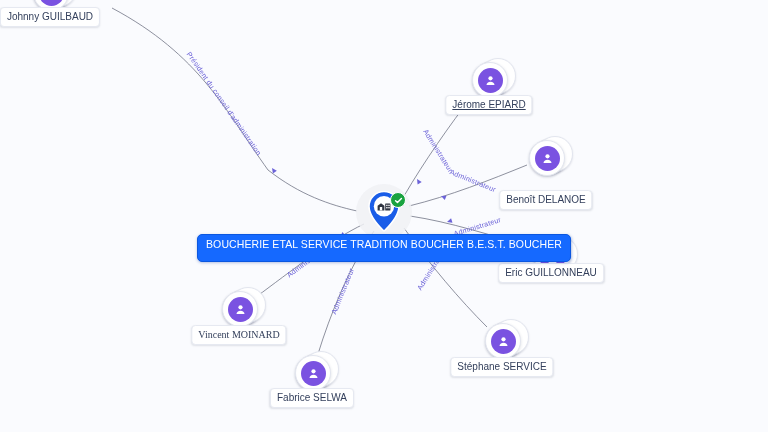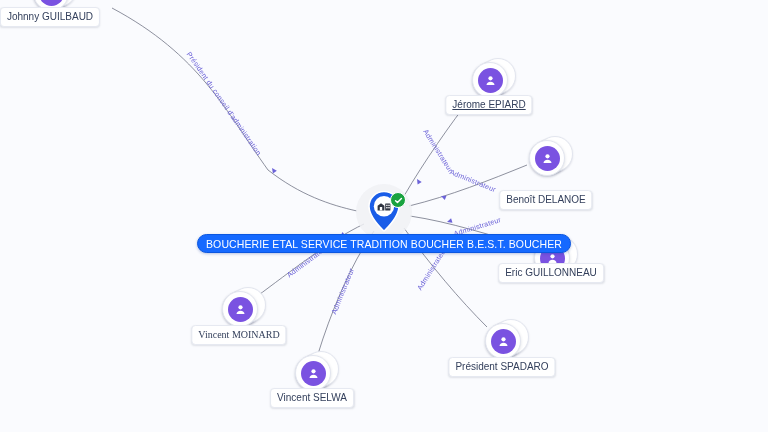--- a/index.html
+++ b/index.html
@@ -132,22 +132,22 @@
     justify-content: center;
   }
   .company-label {
     position: absolute;
     transform: translateX(-50%);
     white-space: nowrap;
     background: #1569ff;
     color: #ffffff;
     font-size: 10.5px;
     line-height: 14px;
-    padding: 2px 8px 1px 8px;
-    border-radius: 10px;
+    padding: 2px 8px 10px 8px;
+    border-radius: 5px;
     border: 1px solid #0b57e0;
     box-shadow: 0 1px 3px rgba(20,60,160,0.3);
     letter-spacing: 0.1px;
   }
 </style>
 </head>
 <body>
 
 <div id="graph-canvas">
 
@@ -247,35 +247,35 @@
         <div class="stack-card c3"></div>
         <div class="avatar-disc">
           <div class="avatar-inner">
             <svg width="13" height="13" viewBox="0 0 24 24" aria-hidden="true">
               <circle cx="12" cy="8" r="3.9" fill="#ffffff"></circle>
               <path d="M4.6 20.5c0-4.1 3.3-6.4 7.4-6.4s7.4 2.3 7.4 6.4z" fill="#ffffff"></path>
             </svg>
           </div>
         </div>
       </div>
-      <div class="node-label" style="left: 502px; top: 357px;">Président SPADARO</div>
+      <div class="node-label" style="left: 502px; top: 357px;">Stéphane SERVICE</div>
       <div class="person-node" style="left: 312px; top: 372px;">
         <div class="stack-card c1"></div>
         <div class="stack-card c2"></div>
         <div class="stack-card c3"></div>
         <div class="avatar-disc">
           <div class="avatar-inner">
             <svg width="13" height="13" viewBox="0 0 24 24" aria-hidden="true">
               <circle cx="12" cy="8" r="3.9" fill="#ffffff"></circle>
               <path d="M4.6 20.5c0-4.1 3.3-6.4 7.4-6.4s7.4 2.3 7.4 6.4z" fill="#ffffff"></path>
             </svg>
           </div>
         </div>
       </div>
-      <div class="node-label" style="left: 312px; top: 388px;">Vincent SELWA</div>
+      <div class="node-label" style="left: 312px; top: 388px;">Fabrice SELWA</div>
       <div class="person-node" style="left: 239px; top: 308px;">
         <div class="stack-card c1"></div>
         <div class="stack-card c2"></div>
         <div class="stack-card c3"></div>
         <div class="avatar-disc">
           <div class="avatar-inner">
             <svg width="13" height="13" viewBox="0 0 24 24" aria-hidden="true">
               <circle cx="12" cy="8" r="3.9" fill="#ffffff"></circle>
               <path d="M4.6 20.5c0-4.1 3.3-6.4 7.4-6.4s7.4 2.3 7.4 6.4z" fill="#ffffff"></path>
             </svg>

